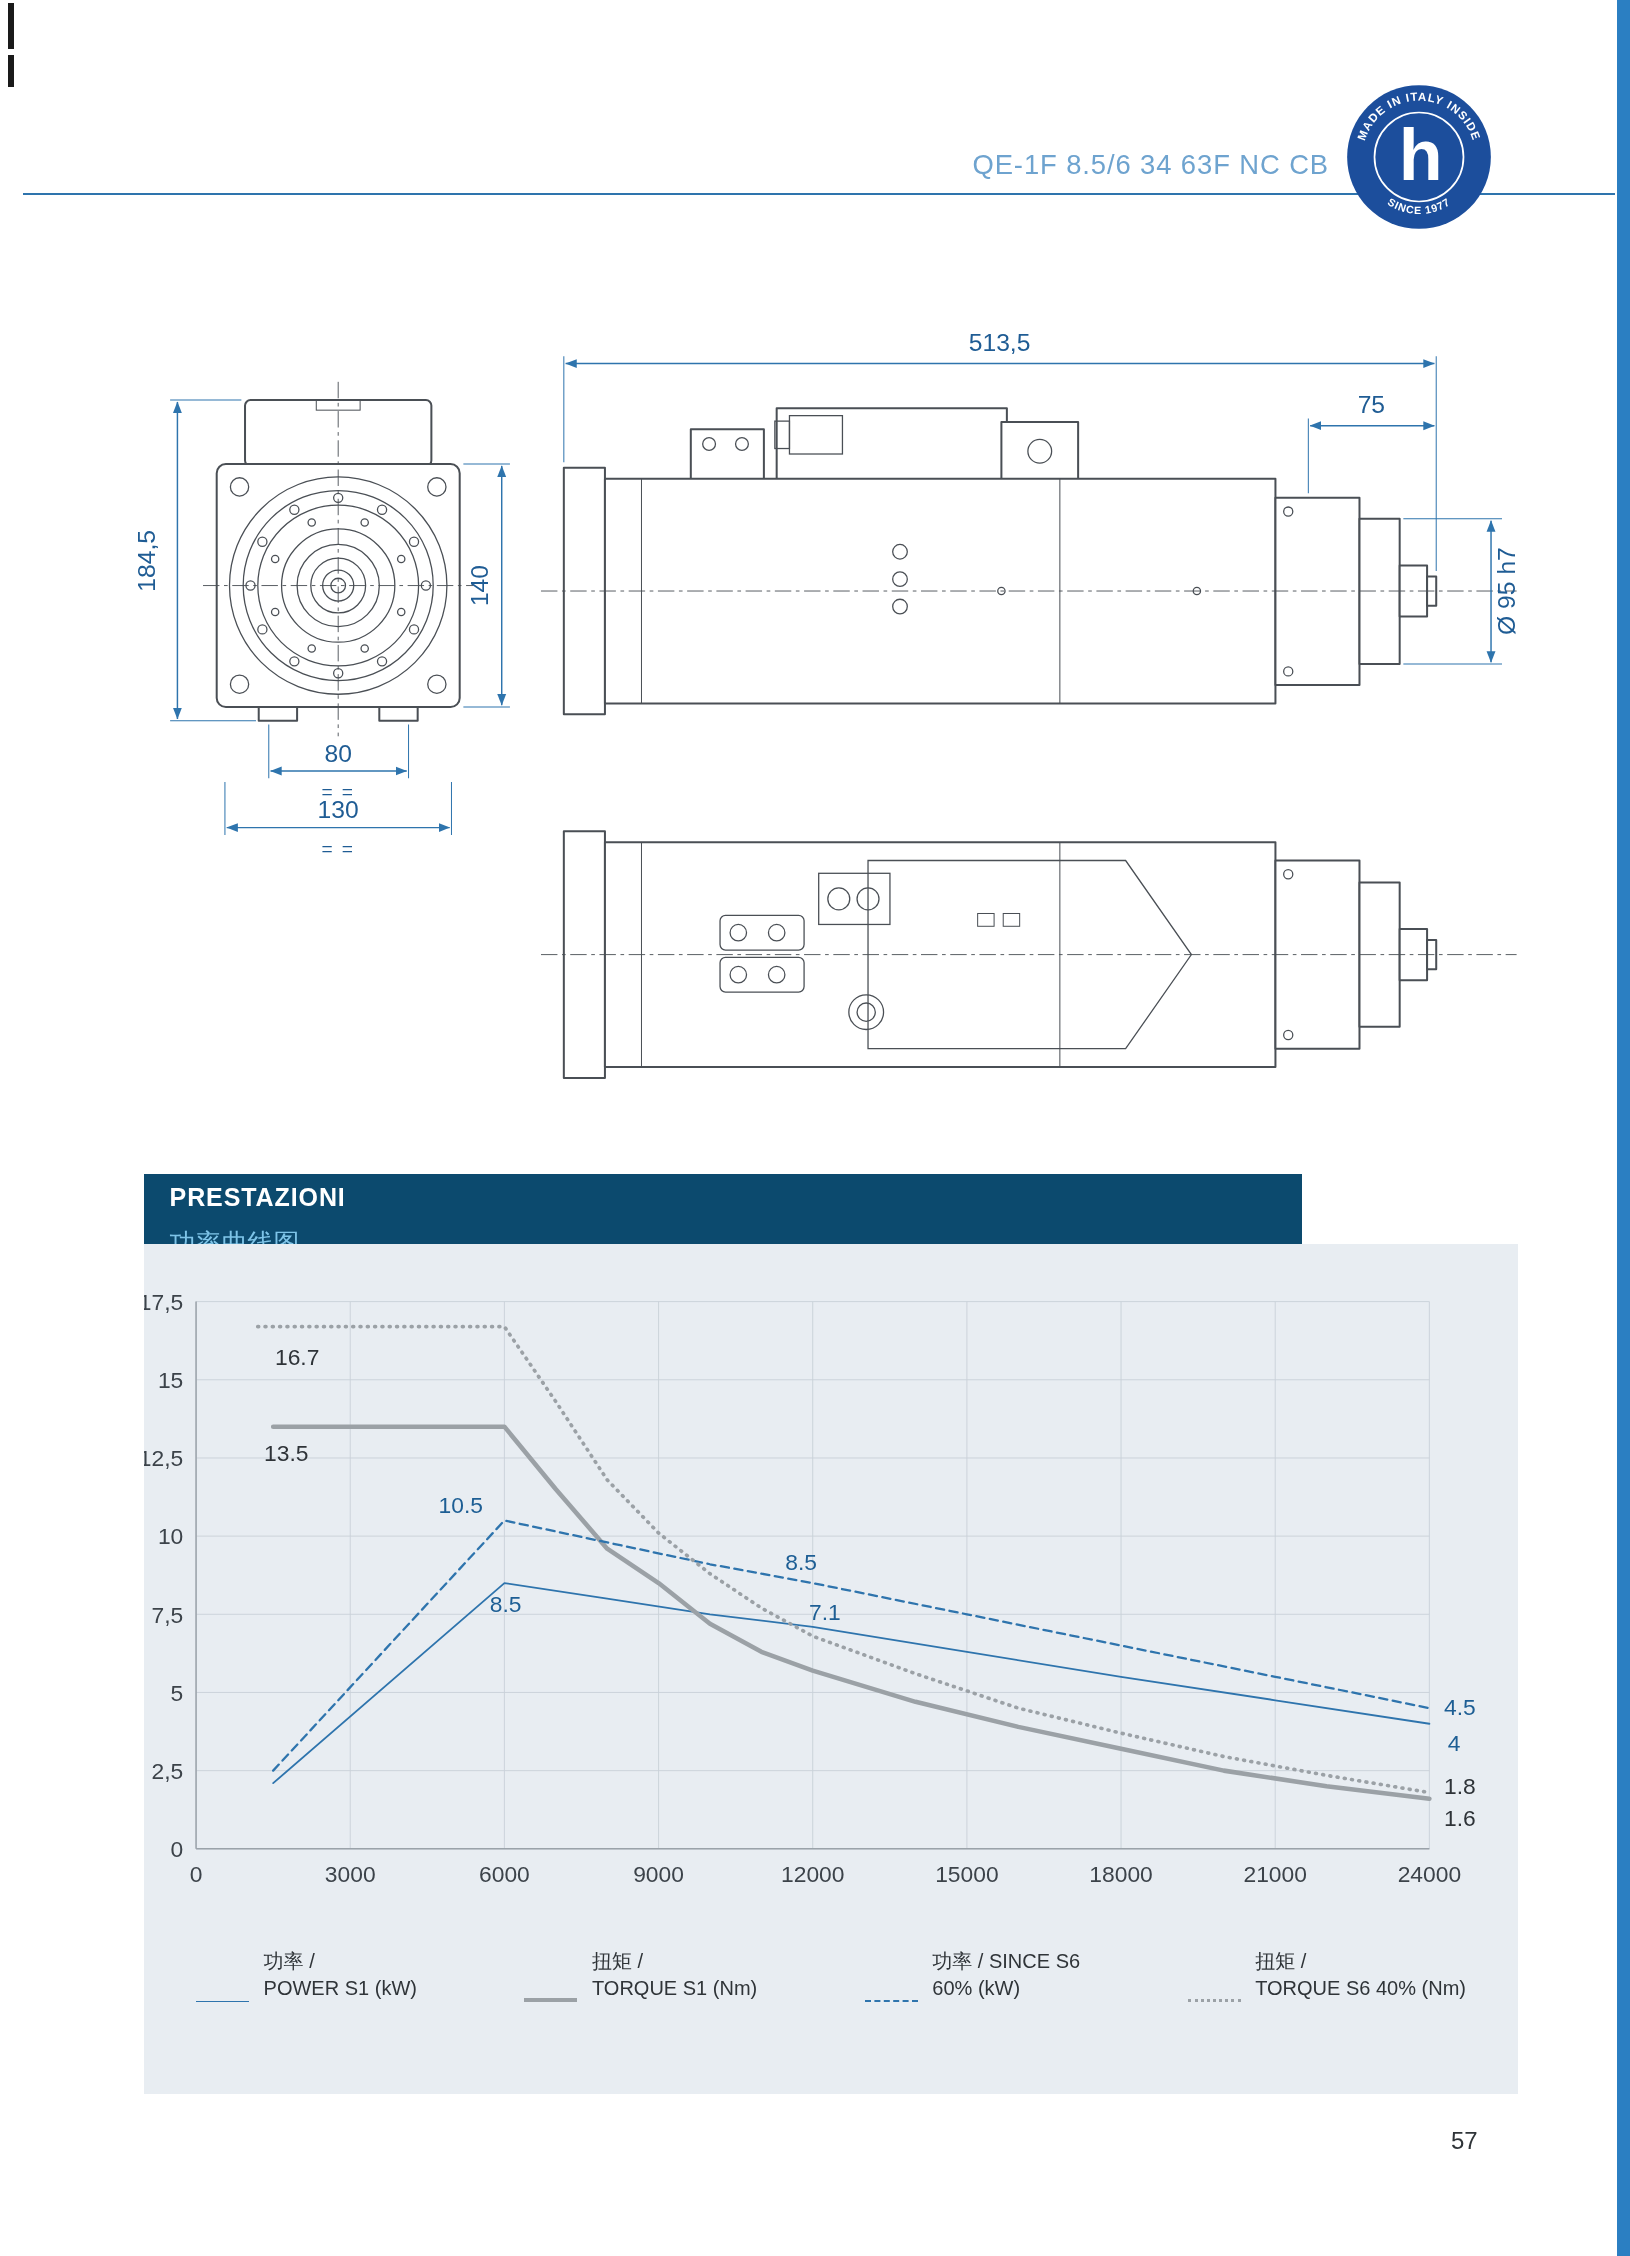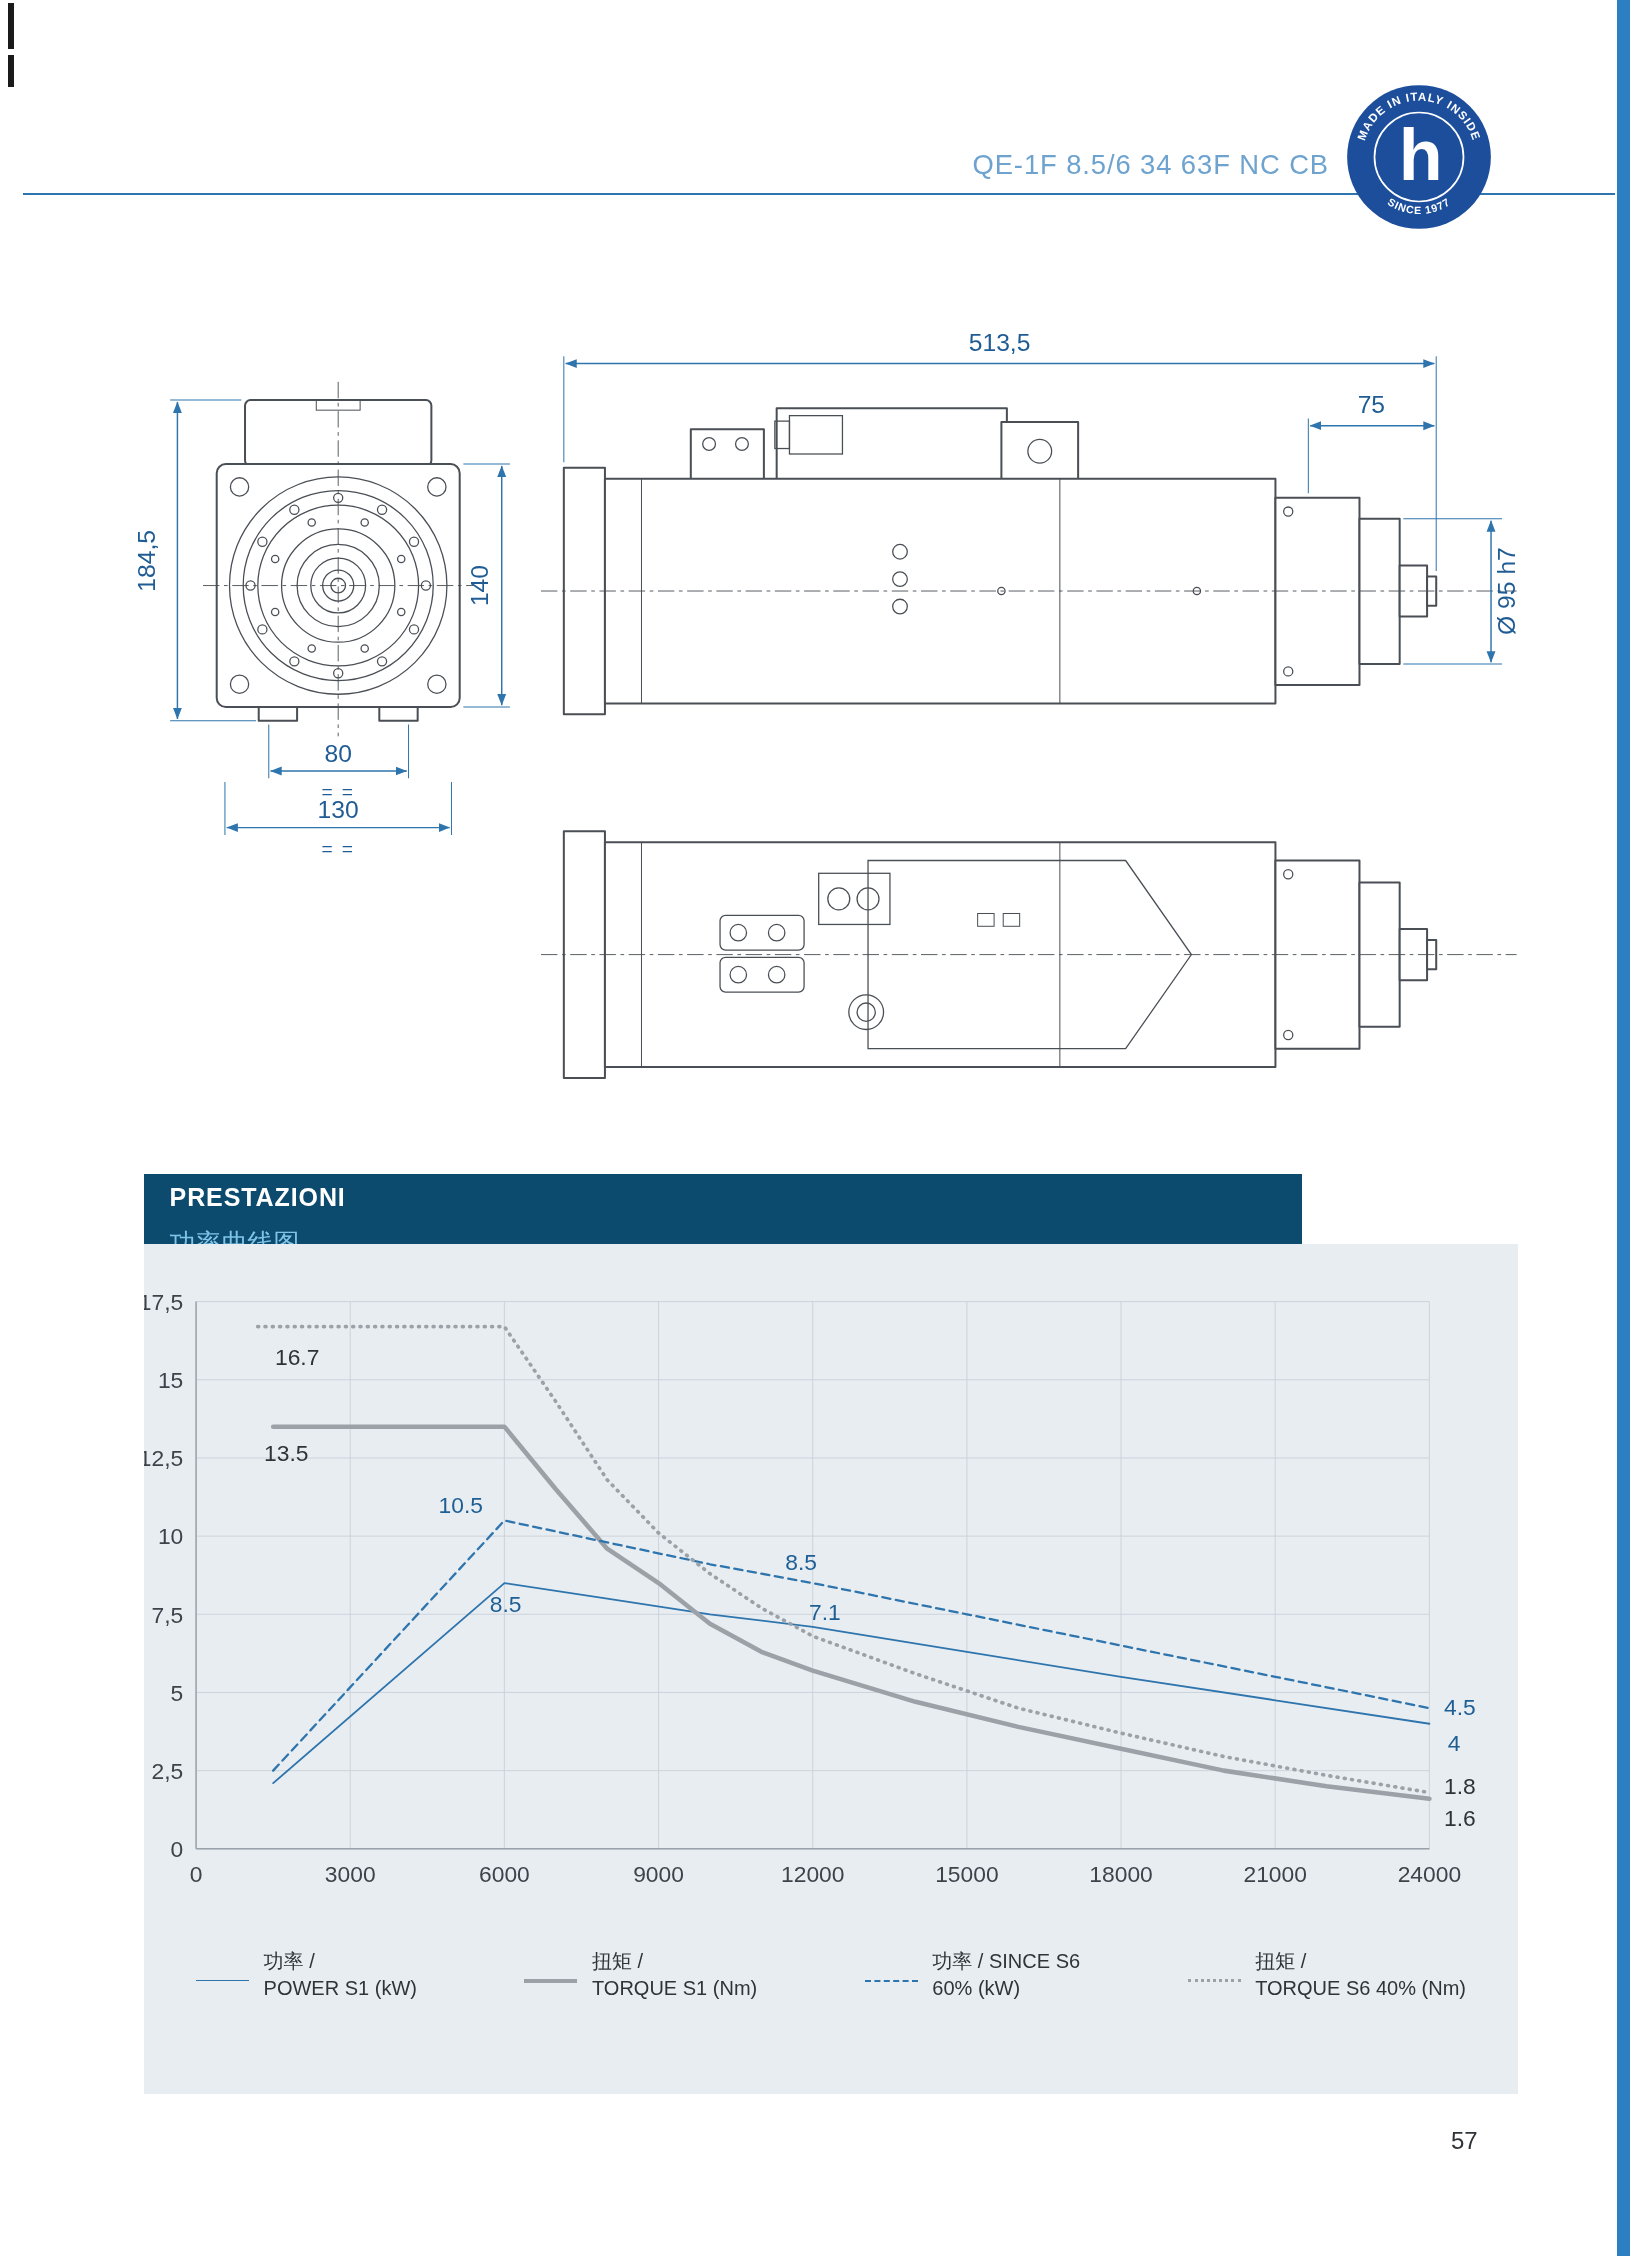--- a/index.html
+++ b/index.html
@@ -23,21 +23,21 @@
   .outline2{fill:none;stroke:#4a4f55;stroke-width:1.4;}
   .thin{fill:none;stroke:#4a4f55;stroke-width:1.1;}
   .cl{stroke:#4a4f55;stroke-width:1;stroke-dasharray:18 5 4 5;fill:none;}
   .perf-header{position:absolute;left:144px;top:1174px;width:1158px;height:70px;background:#0c4a6e;
         box-sizing:border-box;padding:9.1px 0 0 25.6px;}
   .perf-title{color:#ffffff;font-size:25px;font-weight:bold;letter-spacing:0.9px;}
   .perf-subtitle{color:#7ec4e8;font-size:26px;margin-top:14px;}
   .perf-panel{position:absolute;left:144px;top:1244px;width:1374px;height:850px;background:#e8edf2;}
   #chart-svg{position:absolute;left:0;top:0;}
   .legend{position:absolute;left:52px;top:704px;width:1270px;display:flex;justify-content:space-between;}
-  .legend-item{display:flex;align-items:center;}
+  .legend-item{display:flex;align-items:flex-end;}
   .legend-text{font-size:20px;line-height:1.35;color:#2f3438;}
   .sw{width:53px;height:0;margin-top:11px;margin-right:14.6px;flex:none;}
   .sw-power-s1{border-top:1.8px solid #2e74ad;}
   .sw-torque-s1{border-top:4.6px solid #9ba1a6;}
   .sw-power-s6{border-top:2.7px dashed #2e74ad;}
   .sw-torque-s6{border-top:3.7px dotted #9ba1a6;}
   .page-number{position:absolute;left:1451px;top:2127px;font-size:24px;color:#2f3438;}
 </style>
 </head>
 <body>

